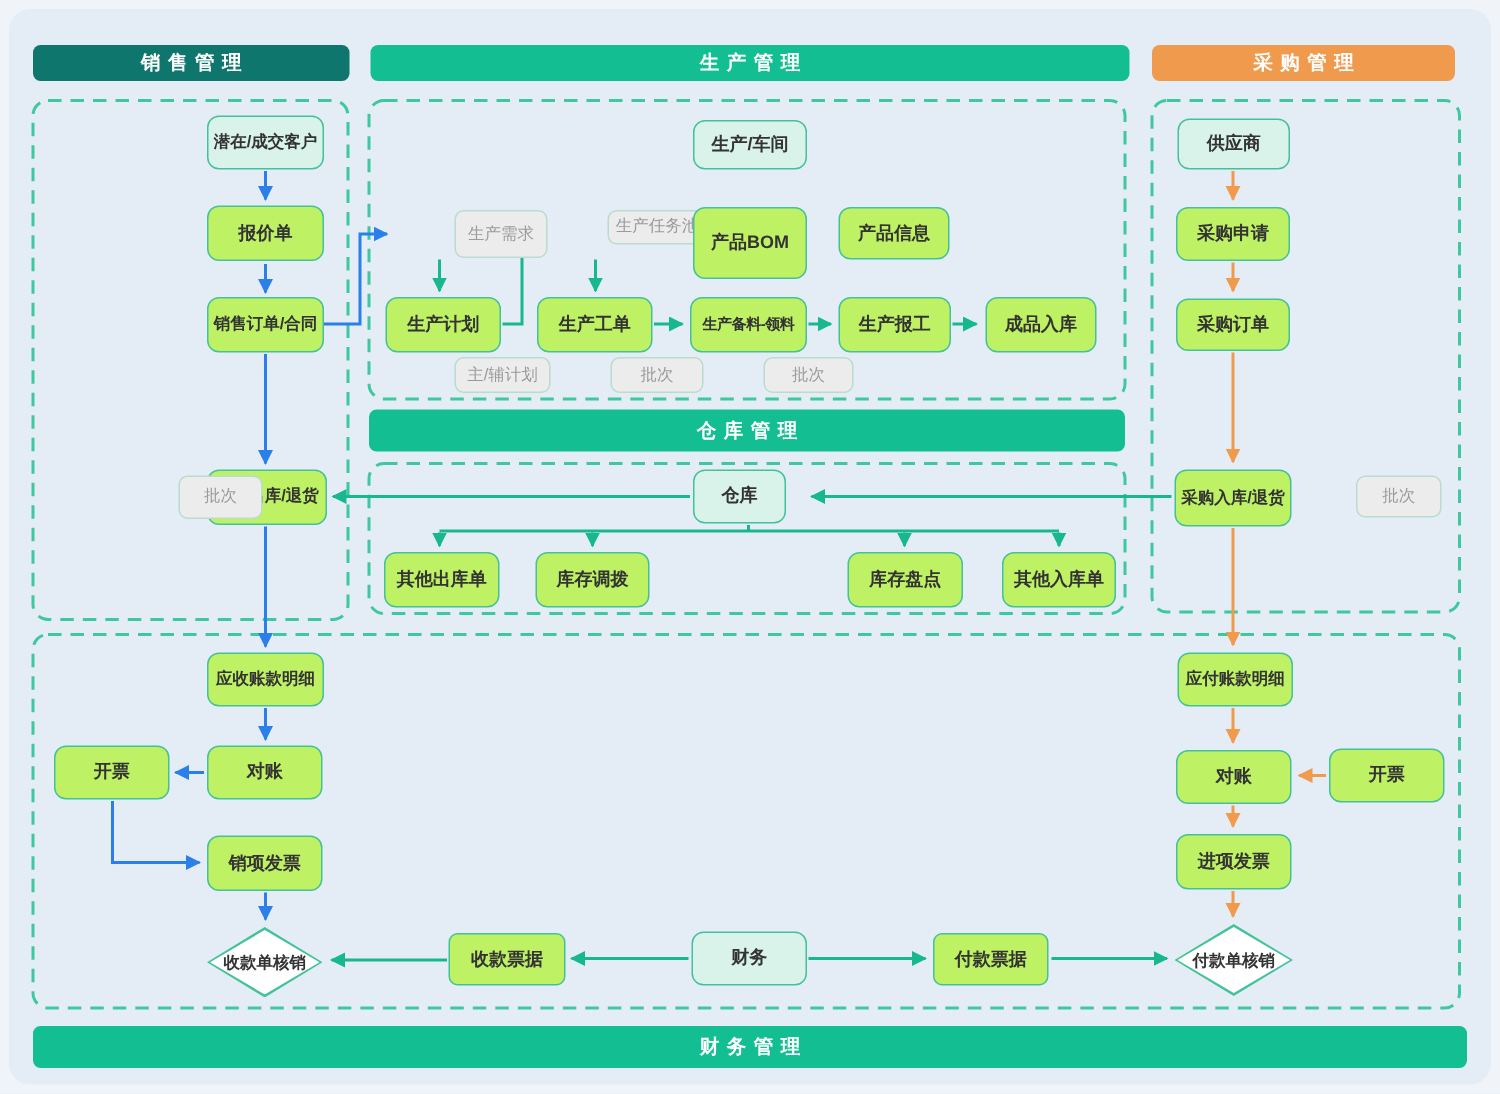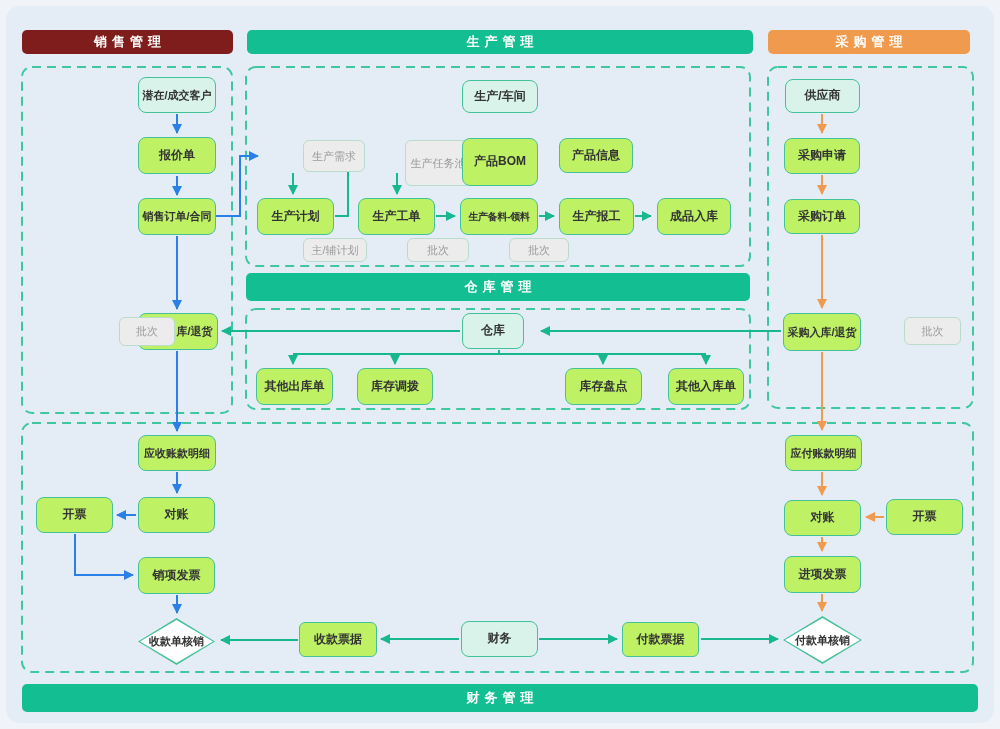--- a/index.html
+++ b/index.html
@@ -9,21 +9,21 @@
     font-family:"Liberation Sans","DejaVu Sans",sans-serif;
   }
   .canvas{position:absolute;inset:6px;background:#e4edf5;border-radius:14px;}
   svg.overlay{position:absolute;left:0;top:0;width:1000px;height:729px;pointer-events:none;}
 
   .bar{
     position:absolute;display:flex;align-items:center;justify-content:center;
     color:#fff;font-size:13px;font-weight:700;letter-spacing:5px;padding-left:5px;
     box-sizing:border-box;border-radius:5px;
   }
-  .bar.blue{background:#7f1d1d;}
+  .bar.blue{background:#0f766e;}
   .bar.green{background:#13bf92;}
   .bar.orange{background:#f09a4d;}
 
   .node{
     position:absolute;display:flex;align-items:center;justify-content:center;
     box-sizing:border-box;border-radius:8px;background:#bef264;
     border:1.5px solid #43c29a;color:#333;font-size:12px;font-weight:700;
     text-align:center;line-height:1.1;z-index:3;
   }
   .node.teal{background:#d9f3ea;}
@@ -111,21 +111,21 @@
 <div class="bar green" style="left:22px;top:684px;width:956px;height:28px">财务管理</div>
 
 <div class="node teal fs11" style="left:138px;top:77px;width:78px;height:36px">潜在/成交客户</div>
 <div class="node" style="left:138px;top:137px;width:78px;height:37px">报价单</div>
 <div class="node fs11" style="left:138px;top:198px;width:78px;height:37px">销售订单/合同</div>
 <div class="node fs11" style="left:138px;top:313px;width:80px;height:37px">销售出库/退货</div>
 <div class="node tag" style="left:78px;top:317px;width:56px;height:29px">批次</div>
 
 <div class="node teal" style="left:462px;top:80px;width:76px;height:33px">生产/车间</div>
 <div class="node tag" style="left:262px;top:140px;width:62px;height:32px">生产需求</div>
-<div class="node tag" style="left:364px;top:140px;width:66px;height:46px">生产任务池</div>
+<div class="node tag" style="left:364px;top:140px;width:66px;height:23px">生产任务池</div>
 <div class="node" style="left:462px;top:138px;width:76px;height:48px">产品BOM</div>
 <div class="node" style="left:559px;top:138px;width:74px;height:35px">产品信息</div>
 <div class="node" style="left:257px;top:198px;width:77px;height:37px">生产计划</div>
 <div class="node" style="left:358px;top:198px;width:77px;height:37px">生产工单</div>
 <div class="node fs10" style="left:460px;top:198px;width:78px;height:37px">生产备料-领料</div>
 <div class="node" style="left:559px;top:198px;width:75px;height:37px">生产报工</div>
 <div class="node" style="left:657px;top:198px;width:74px;height:37px">成品入库</div>
 <div class="node tag" style="left:262px;top:238px;width:64px;height:24px">主/辅计划</div>
 <div class="node tag" style="left:366px;top:238px;width:62px;height:24px">批次</div>
 <div class="node tag" style="left:468px;top:238px;width:60px;height:24px">批次</div>

